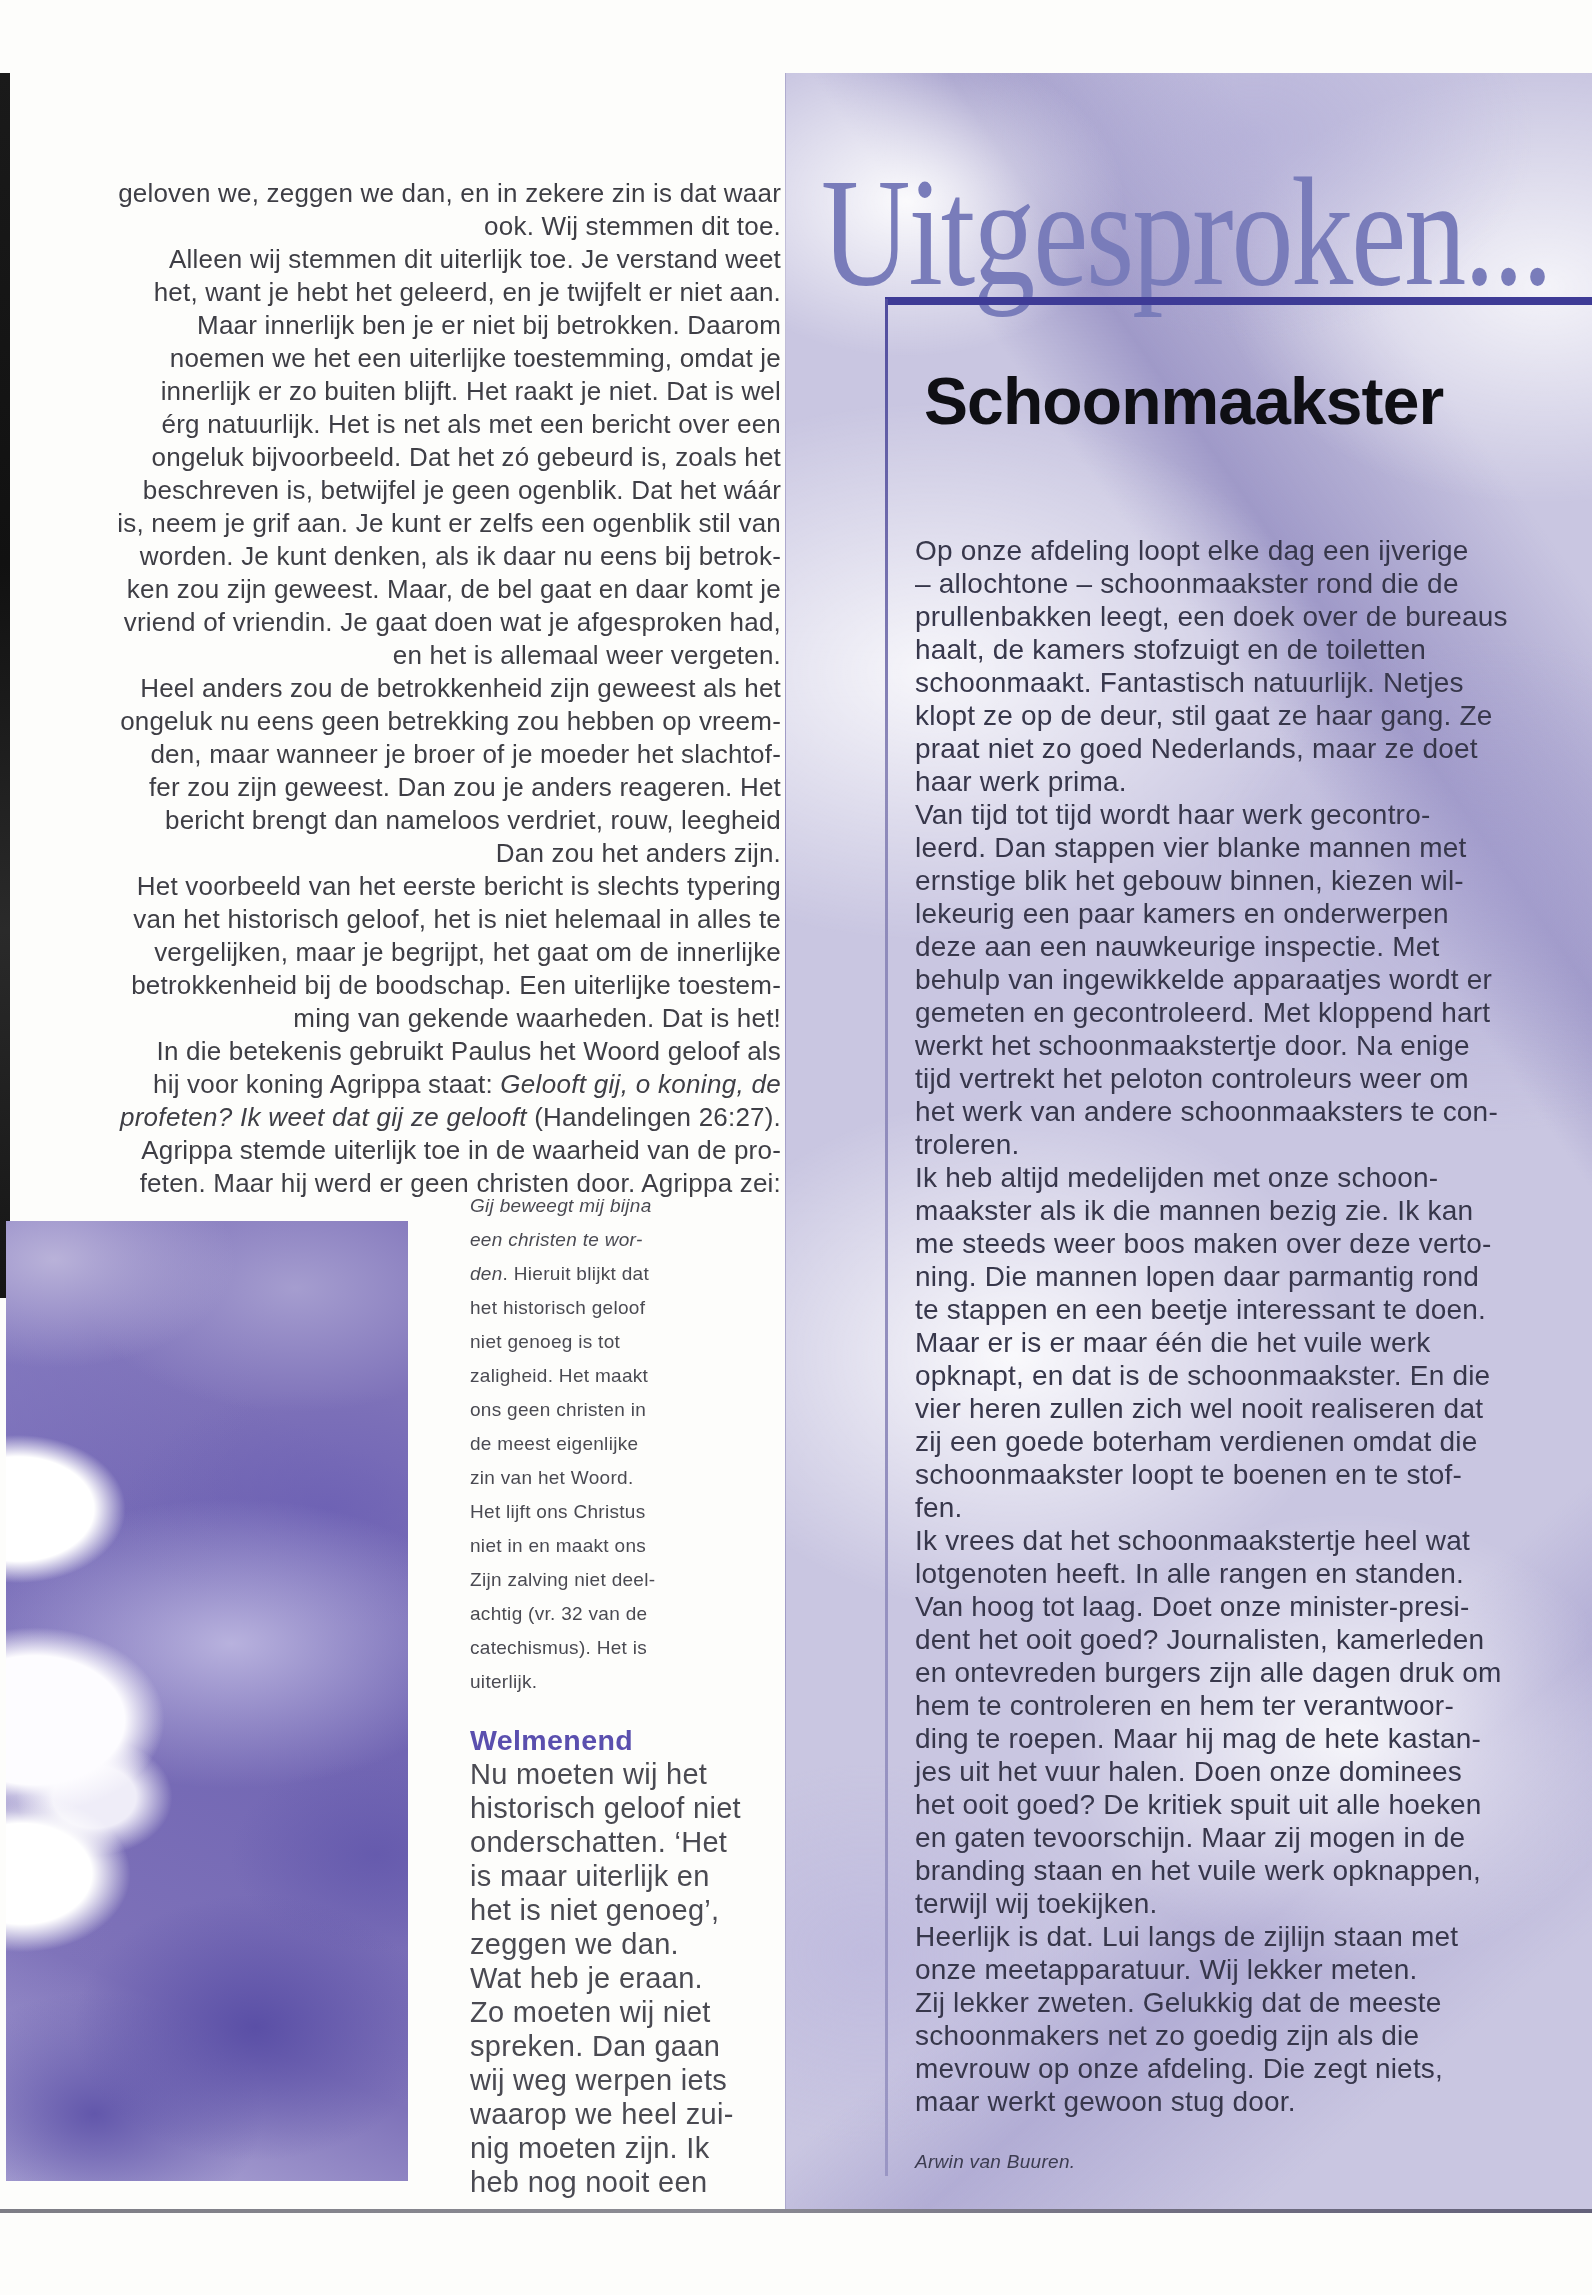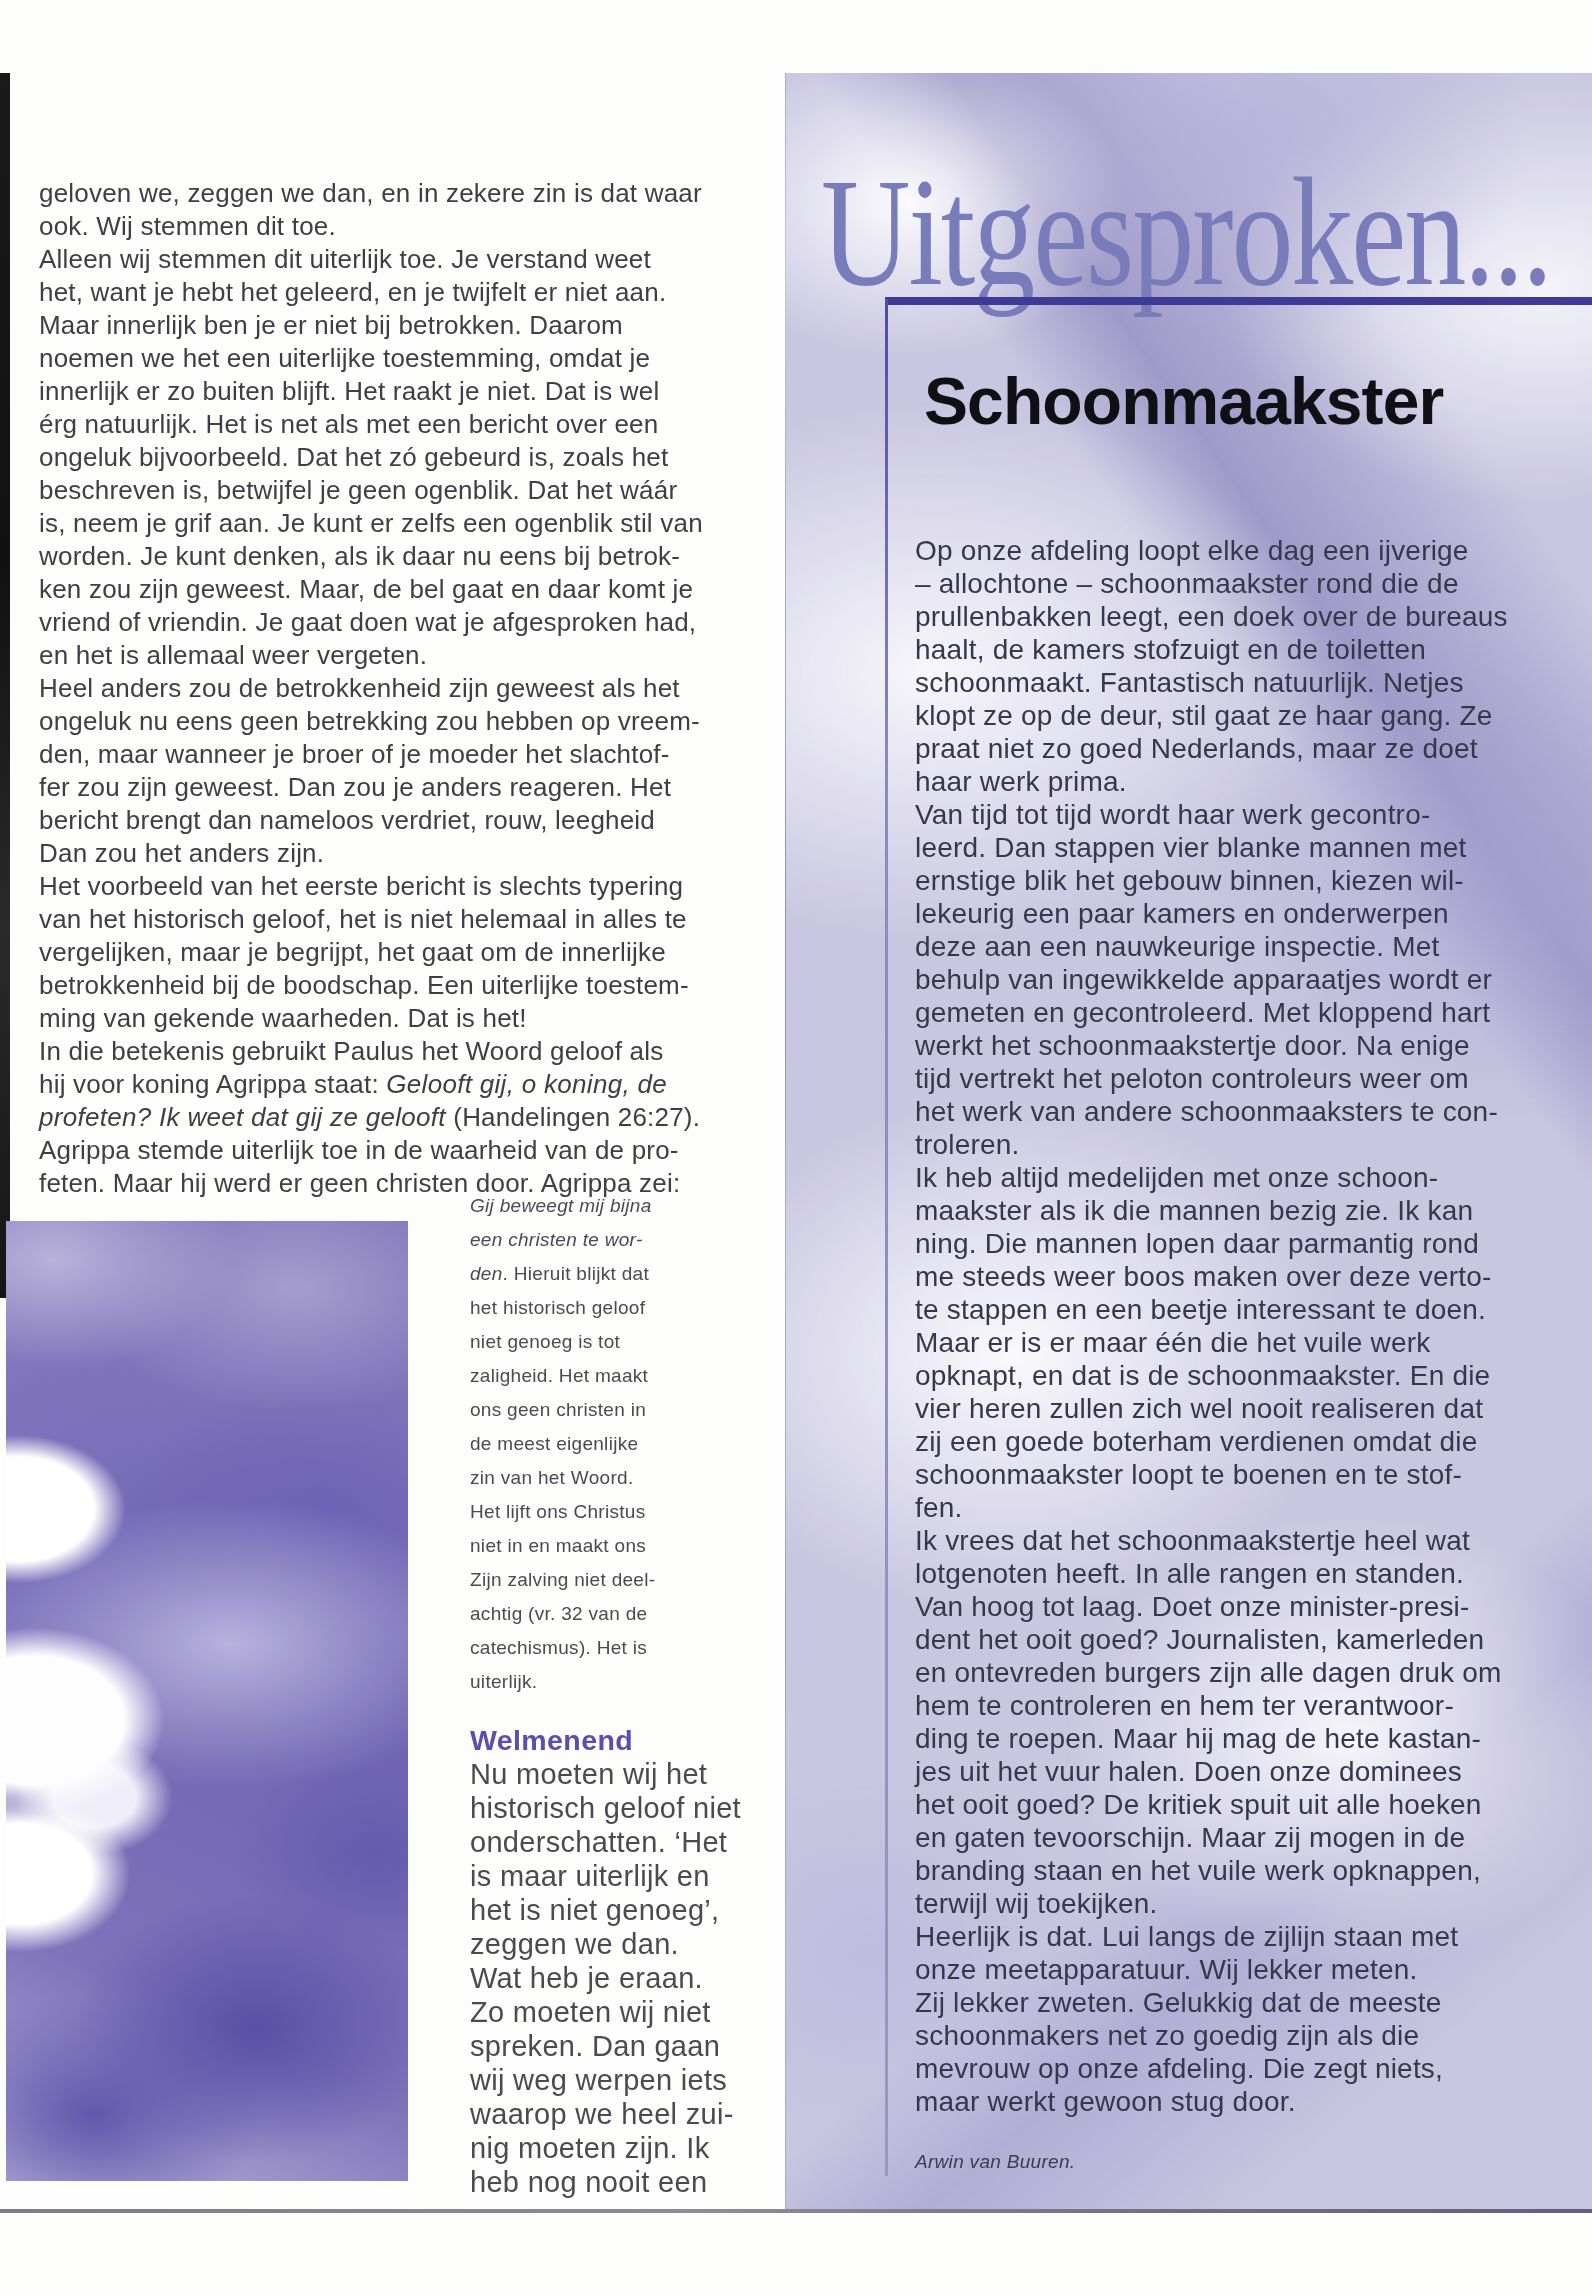--- a/index.html
+++ b/index.html
@@ -13,20 +13,21 @@
   
   .scanbar{
     position:absolute;left:0;top:73px;width:9.5px;height:1225px;
     background:linear-gradient(#1a1a1a 0%,#111 40%,#2a2a2a 70%,#151515 100%);
   }
   
   .col-left{
     position:absolute;left:39px;top:177px;width:742px;
     font-size:26px;line-height:33px;color:#3e3e45;
     letter-spacing:0.2px;
+    text-align:right;
   }
   
   .col-mid{
     position:absolute;left:470px;top:1189px;width:354px;
     font-size:19px;line-height:34px;color:#4a4a52;
     letter-spacing:0.3px;
   }
   .col-mid2{
     position:absolute;left:470px;top:1757px;width:354px;
     font-size:29px;line-height:34px;color:#4a4a52;
@@ -212,22 +213,22 @@
         <div class="ln"><span>lekeurig een paar kamers en onderwerpen</span></div>
         <div class="ln"><span>deze aan een nauwkeurige inspectie. Met</span></div>
         <div class="ln"><span>behulp van ingewikkelde apparaatjes wordt er</span></div>
         <div class="ln"><span>gemeten en gecontroleerd. Met kloppend hart</span></div>
         <div class="ln"><span>werkt het schoonmaakstertje door. Na enige</span></div>
         <div class="ln"><span>tijd vertrekt het peloton controleurs weer om</span></div>
         <div class="ln"><span>het werk van andere schoonmaaksters te con-</span></div>
         <div class="ln"><span>troleren.</span></div>
         <div class="ln"><span>Ik heb altijd medelijden met onze schoon-</span></div>
         <div class="ln"><span>maakster als ik die mannen bezig zie. Ik kan</span></div>
+        <div class="ln"><span>me steeds weer boos maken over deze verto-</span></div>
         <div class="ln"><span>ning. Die mannen lopen daar parmantig rond</span></div>
-        <div class="ln"><span>me steeds weer boos maken over deze verto-</span></div>
         <div class="ln"><span>te stappen en een beetje interessant te doen.</span></div>
         <div class="ln"><span>Maar er is er maar één die het vuile werk</span></div>
         <div class="ln"><span>opknapt, en dat is de schoonmaakster. En die</span></div>
         <div class="ln"><span>vier heren zullen zich wel nooit realiseren dat</span></div>
         <div class="ln"><span>zij een goede boterham verdienen omdat die</span></div>
         <div class="ln"><span>schoonmaakster loopt te boenen en te stof-</span></div>
         <div class="ln"><span>fen.</span></div>
         <div class="ln"><span>Ik vrees dat het schoonmaakstertje heel wat</span></div>
         <div class="ln"><span>lotgenoten heeft. In alle rangen en standen.</span></div>
         <div class="ln"><span>Van hoog tot laag. Doet onze minister-presi-</span></div>

